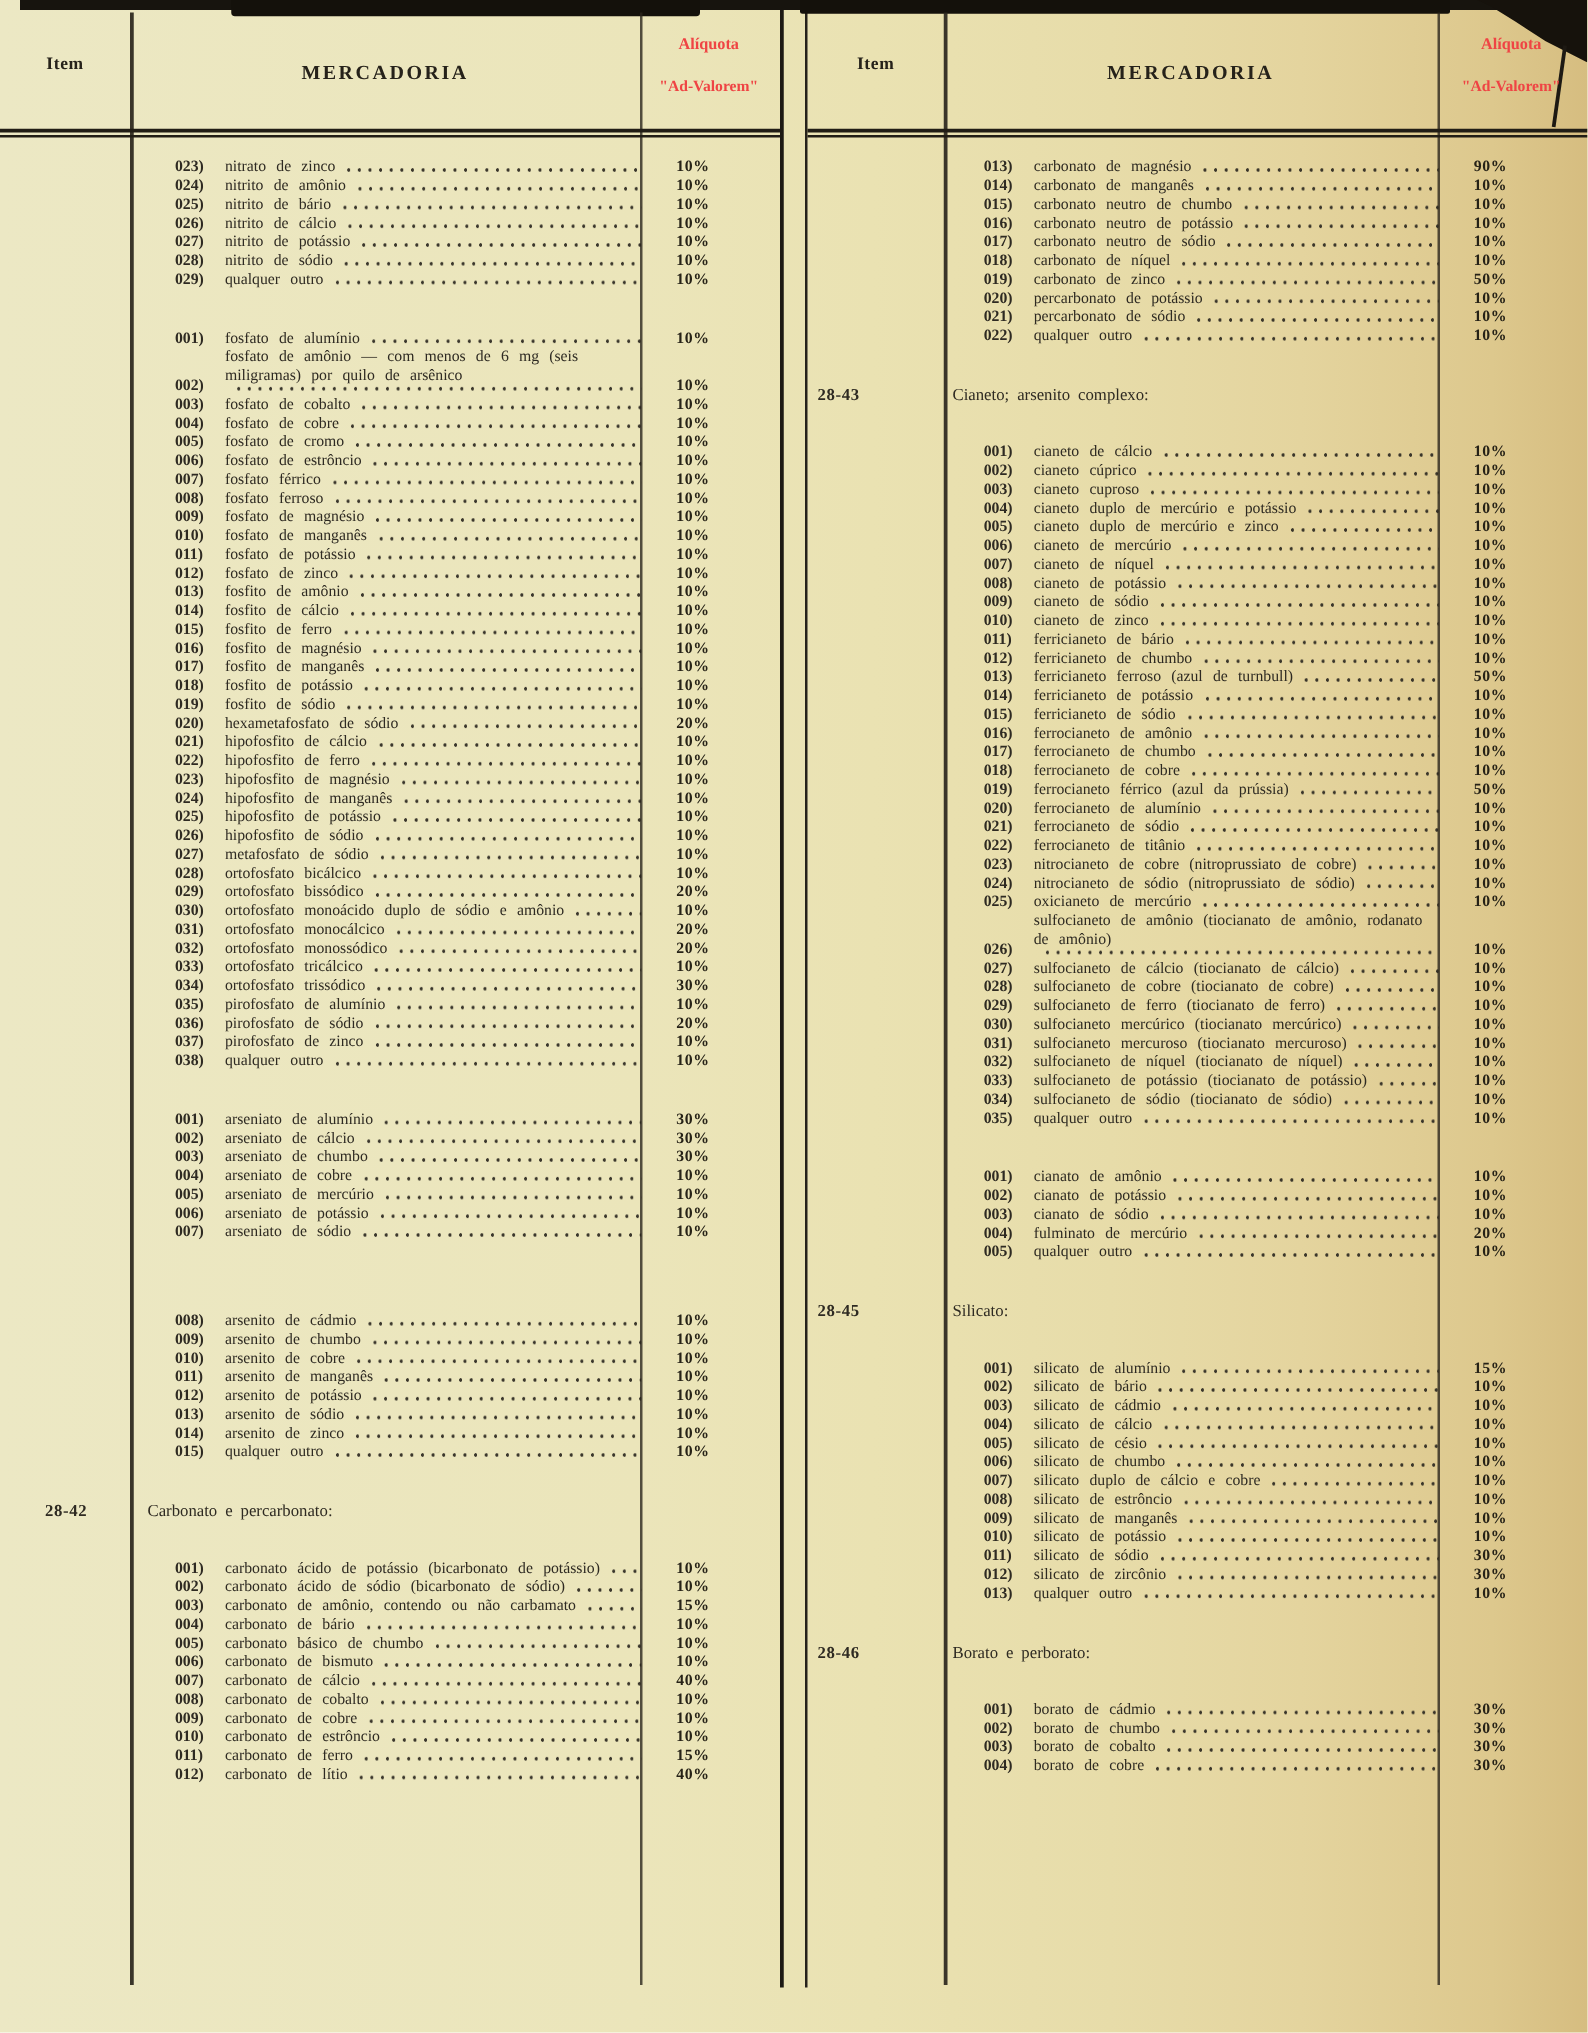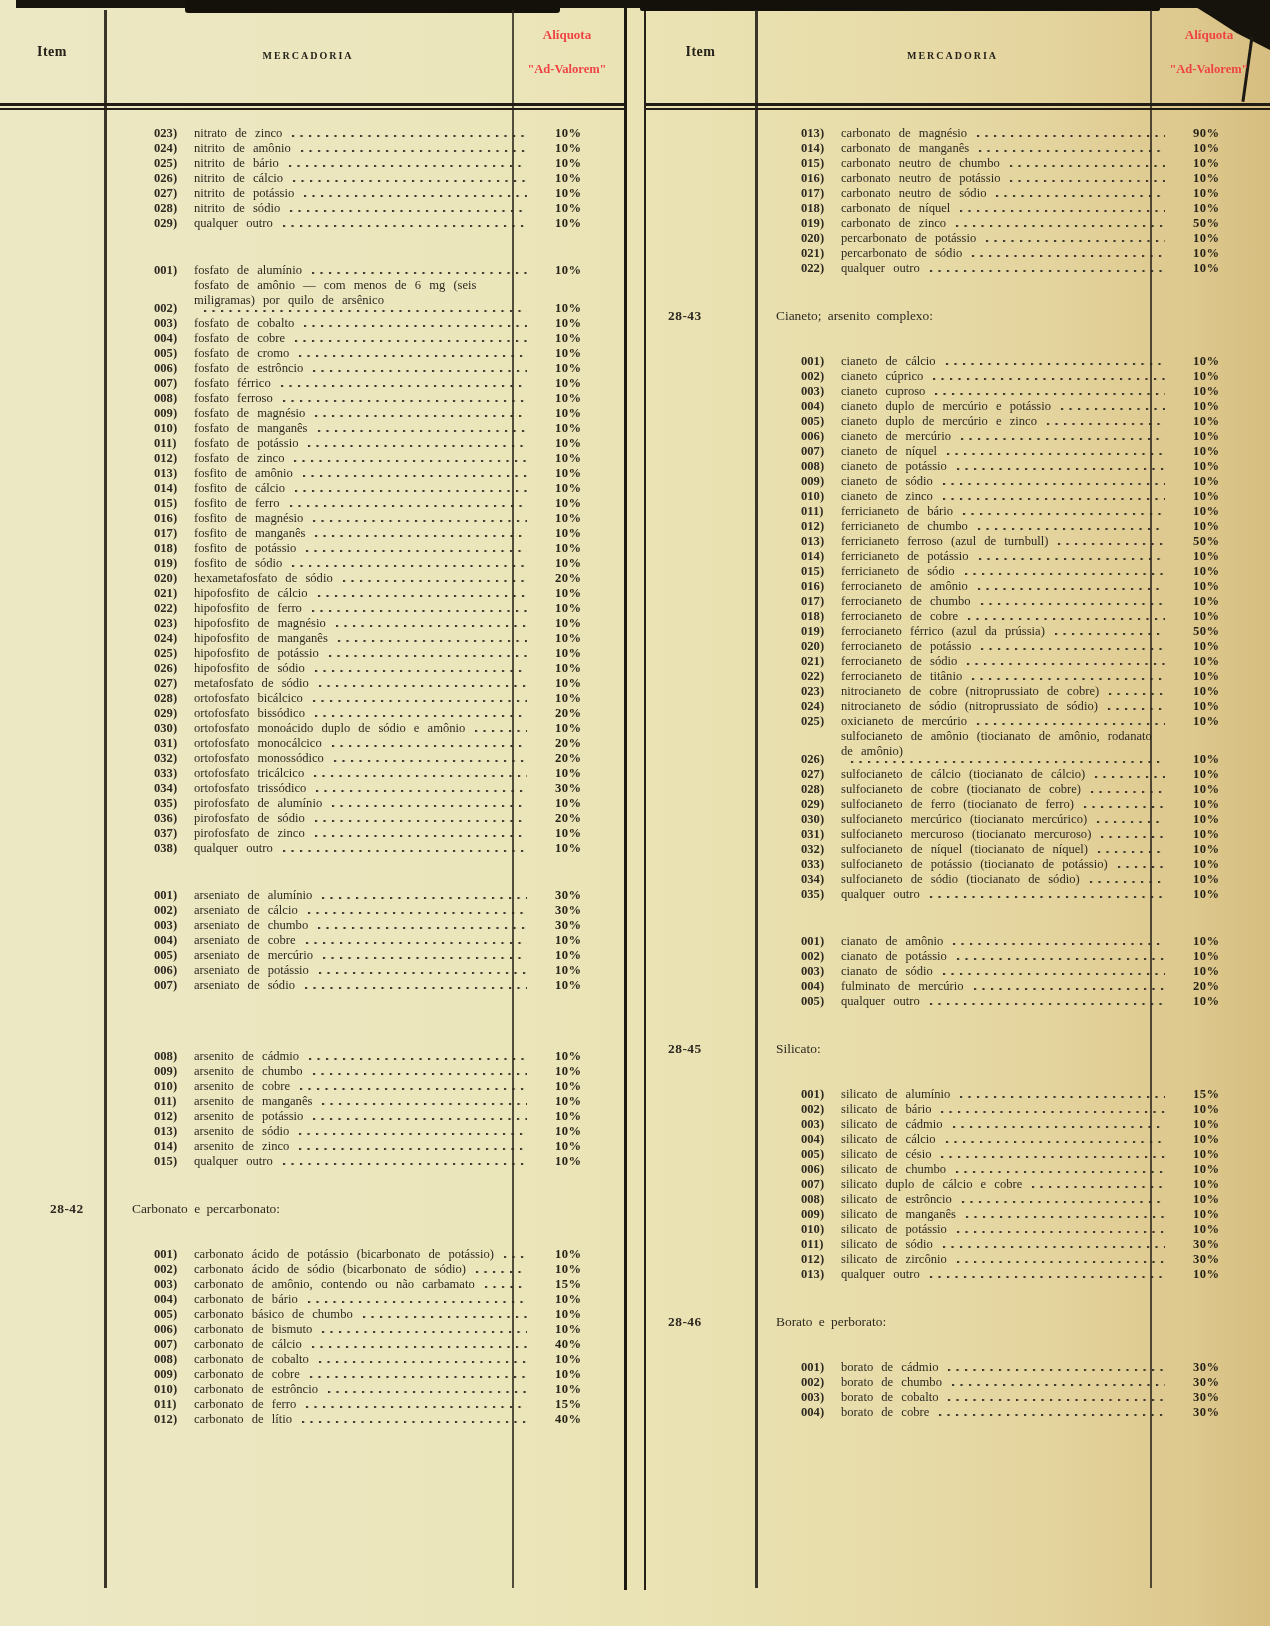--- a/index.html
+++ b/index.html
@@ -28,29 +28,29 @@
 
   .vr{position:absolute;top:10px;height:1578px;background:#2a261d;}
   .vr1{left:var(--c1);width:3px;opacity:.92;}
   .vr2{left:var(--c2);width:2px;opacity:.8;}
 
   
   .hdr{position:relative;height:118px;}
   .hdr-item{position:absolute;top:44px;left:0;width:var(--c1);text-align:center;
     font-size:14px;font-weight:700;letter-spacing:.5px;color:#26221a;}
   .hdr-merc{position:absolute;top:50px;left:var(--c1);right:calc(100% - var(--c2));
-    text-align:center;font-size:10px;font-weight:700;letter-spacing:2px;color:#26221a;}
+    text-align:center;font-size:16px;font-weight:700;letter-spacing:2px;color:#26221a;}
   .hdr-aliq{position:absolute;top:28px;left:var(--c2);right:2px;text-align:center;
     font-size:13px;font-weight:700;color:#ef4444;line-height:1;}
   .hdr-aliq .l2{display:block;margin-top:22px;font-size:12.5px;}
   .hdr-rule{position:absolute;left:0;right:0;top:103px;height:7px;box-sizing:border-box;
     border-top:3px solid #211d15;border-bottom:2px solid #211d15;}
 
   
-  .section{margin-top:32px;padding-left:14px;}
+  .section{margin-top:32px;}
   .section:first-child{margin-top:8px;}
   .sec-head{position:relative;margin-bottom:30px;font-size:13.4px;}
   .sec-code{position:absolute;left:var(--codex);font-weight:700;letter-spacing:.5px;}
   .sec-title{display:block;padding-left:var(--titlex);word-spacing:3px;}
 
   .entry{display:flex;align-items:flex-end;line-height:15px;font-size:12.6px;}
   .entry.gap{margin-top:56px;}
   .e-num{flex:0 0 40px;margin-left:var(--numx);font-weight:600;}
   .e-name{flex:1;min-width:0;display:flex;flex-wrap:wrap;align-items:flex-end;padding-right:10px;}
   .nm{word-spacing:5px;}
@@ -936,21 +936,21 @@
               <span class="e-num">019)</span>
               <span class="e-name">
                 <span class="nm">ferrocianeto férrico (azul da prússia)</span>
                 <span class="leader"></span>
               </span>
               <span class="e-val">50%</span>
             </div>
             <div class="entry">
               <span class="e-num">020)</span>
               <span class="e-name">
-                <span class="nm">ferrocianeto de potássio</span>
+                <span class="nm">ferrocianeto de alumínio</span>
                 <span class="leader"></span>
               </span>
               <span class="e-val">10%</span>
             </div>
             <div class="entry">
               <span class="e-num">021)</span>
               <span class="e-name">
                 <span class="nm">ferrocianeto de sódio</span>
                 <span class="leader"></span>
               </span>

